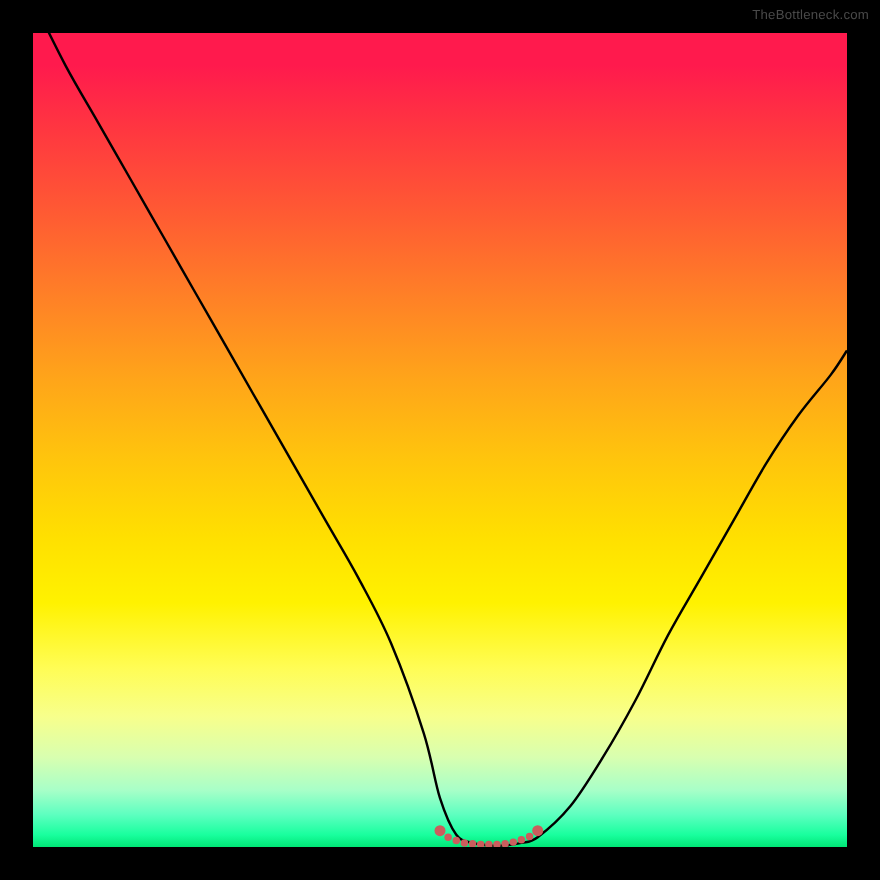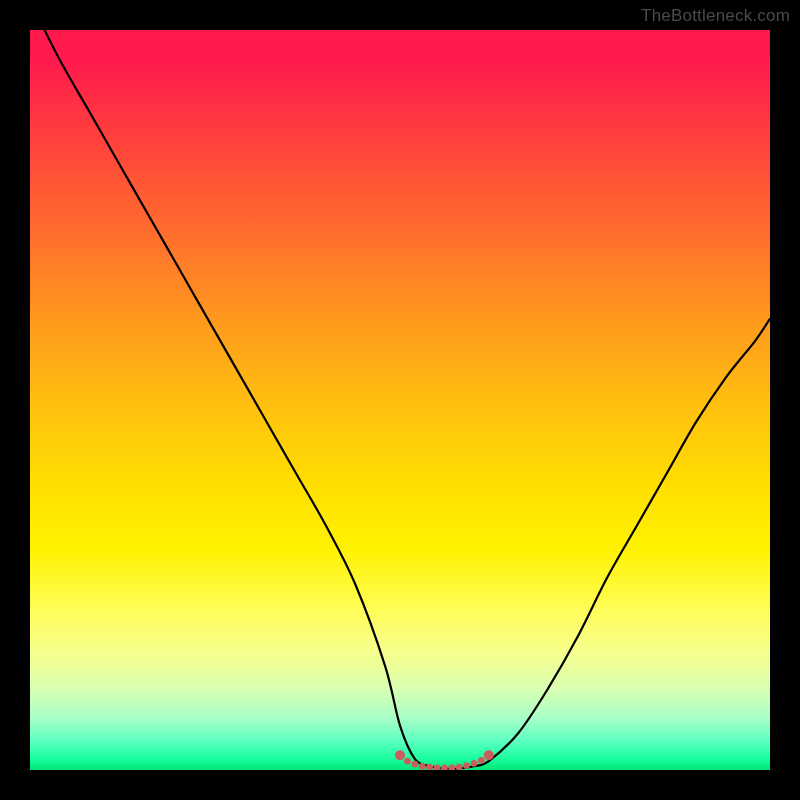--- a/index.html
+++ b/index.html
@@ -51,21 +51,21 @@
   }
   .curve-svg {
     position: absolute;
     inset: 0;
   }
   .attribution {
     position: absolute;
     top: 6px;
     right: 10px;
     color: #4a4a4a;
-    font-size: 17px;
+    font-size: 12px;
     font-weight: 500;
     letter-spacing: 0.2px;
     user-select: none;
   }
 </style>
 </head>
 <body>
 
 <div class="frame">
 

